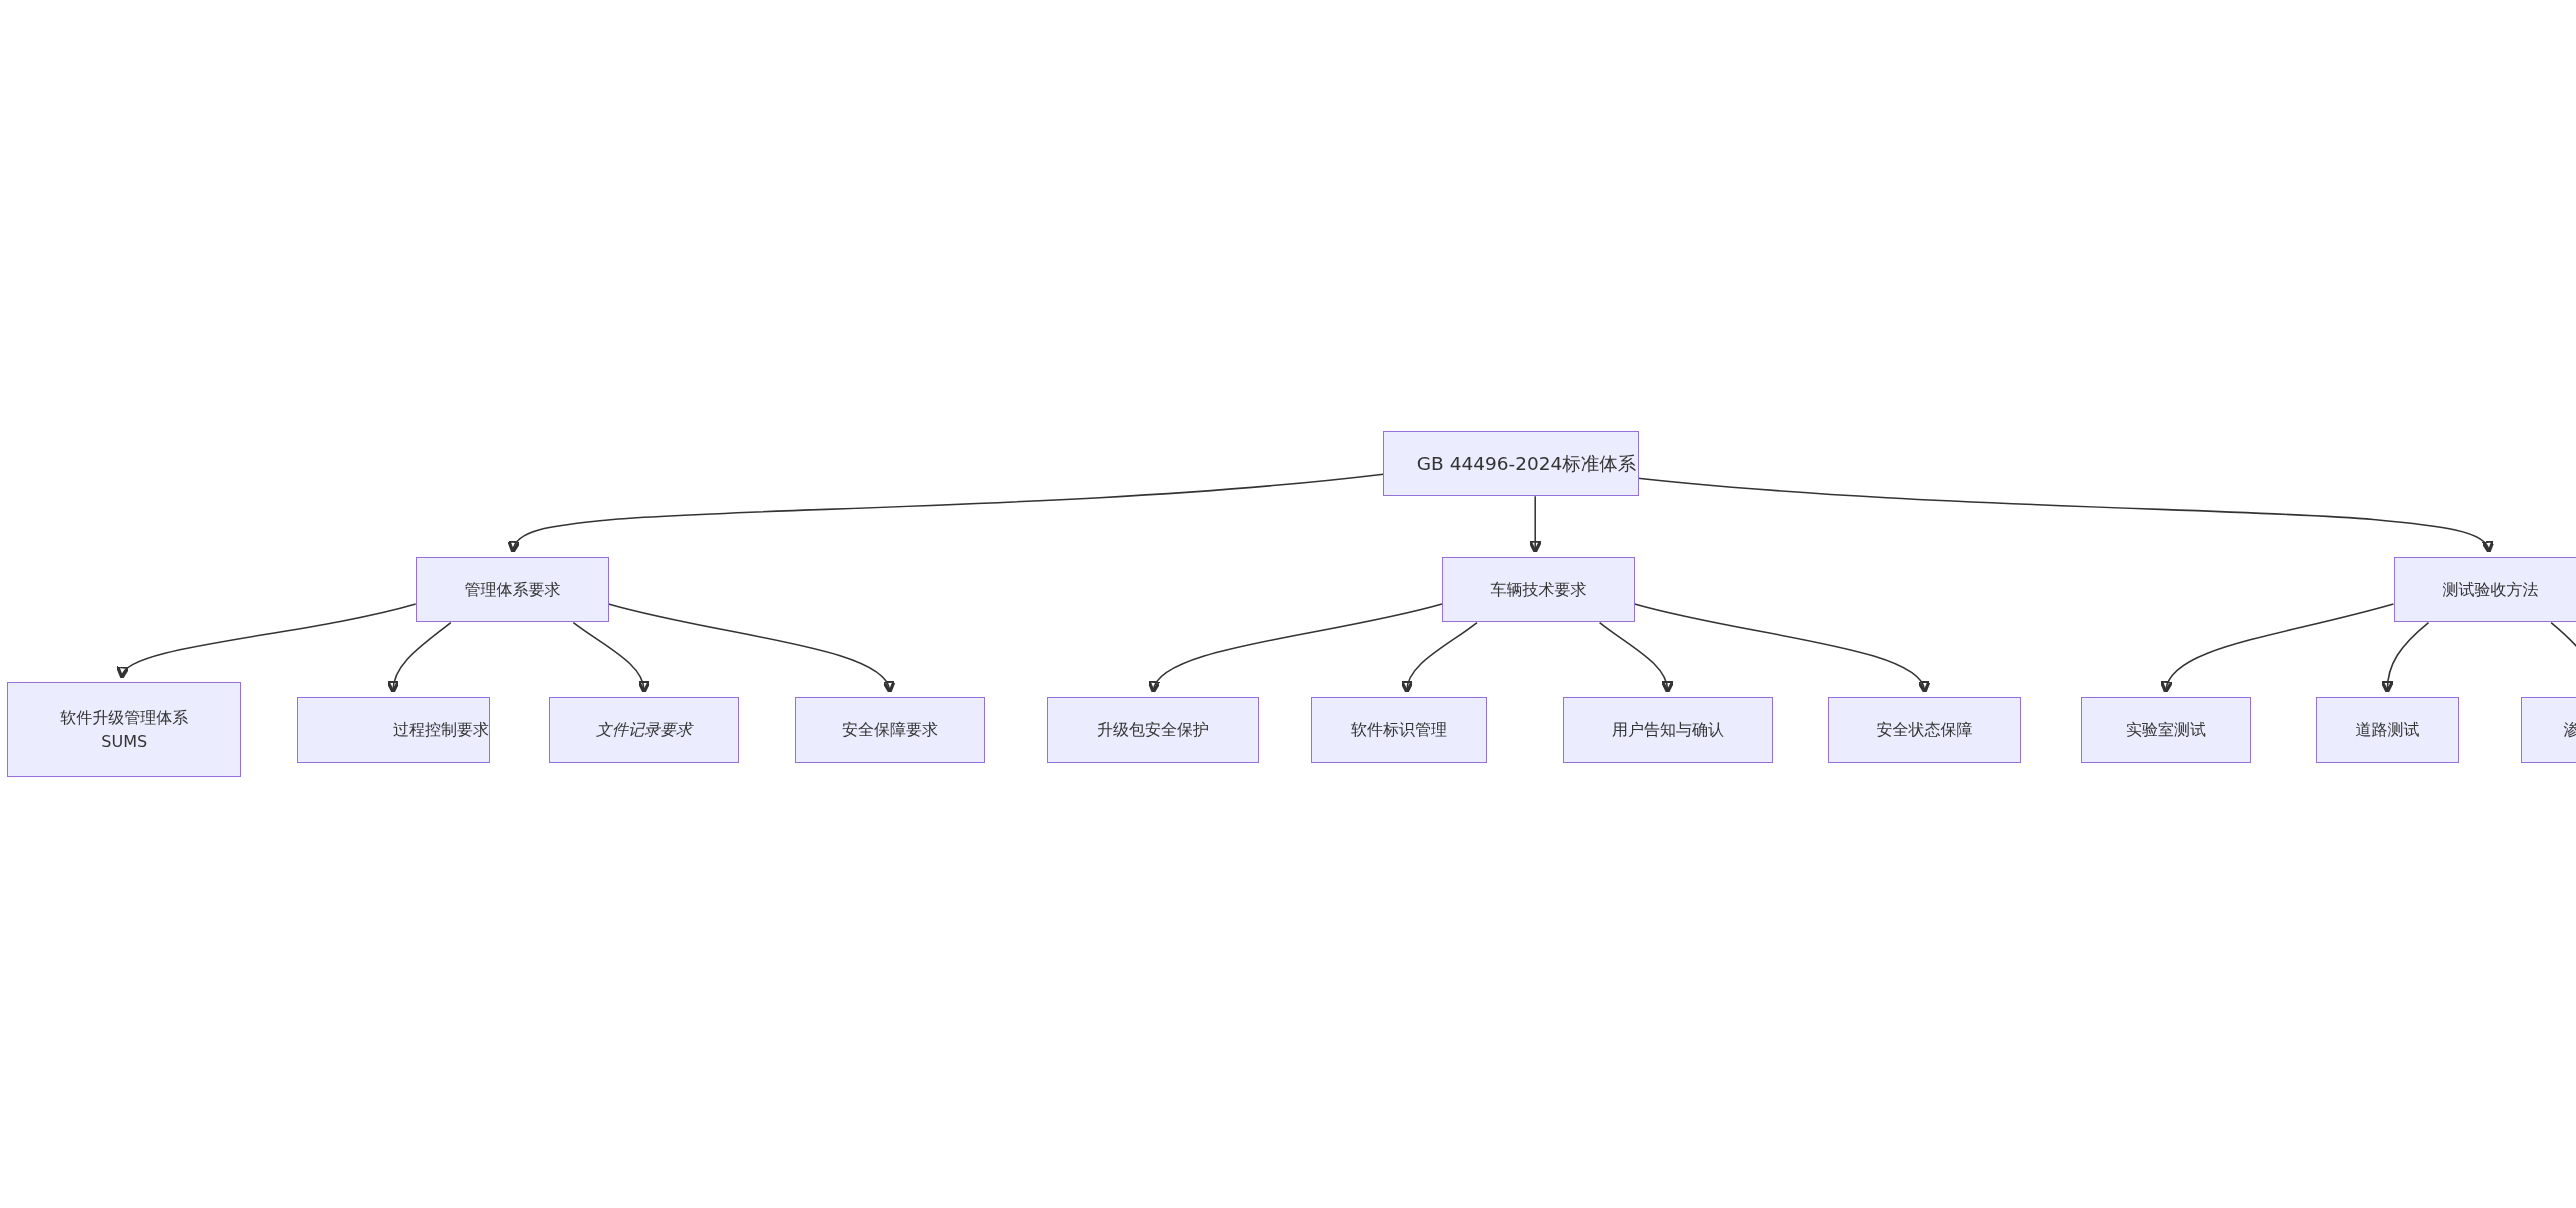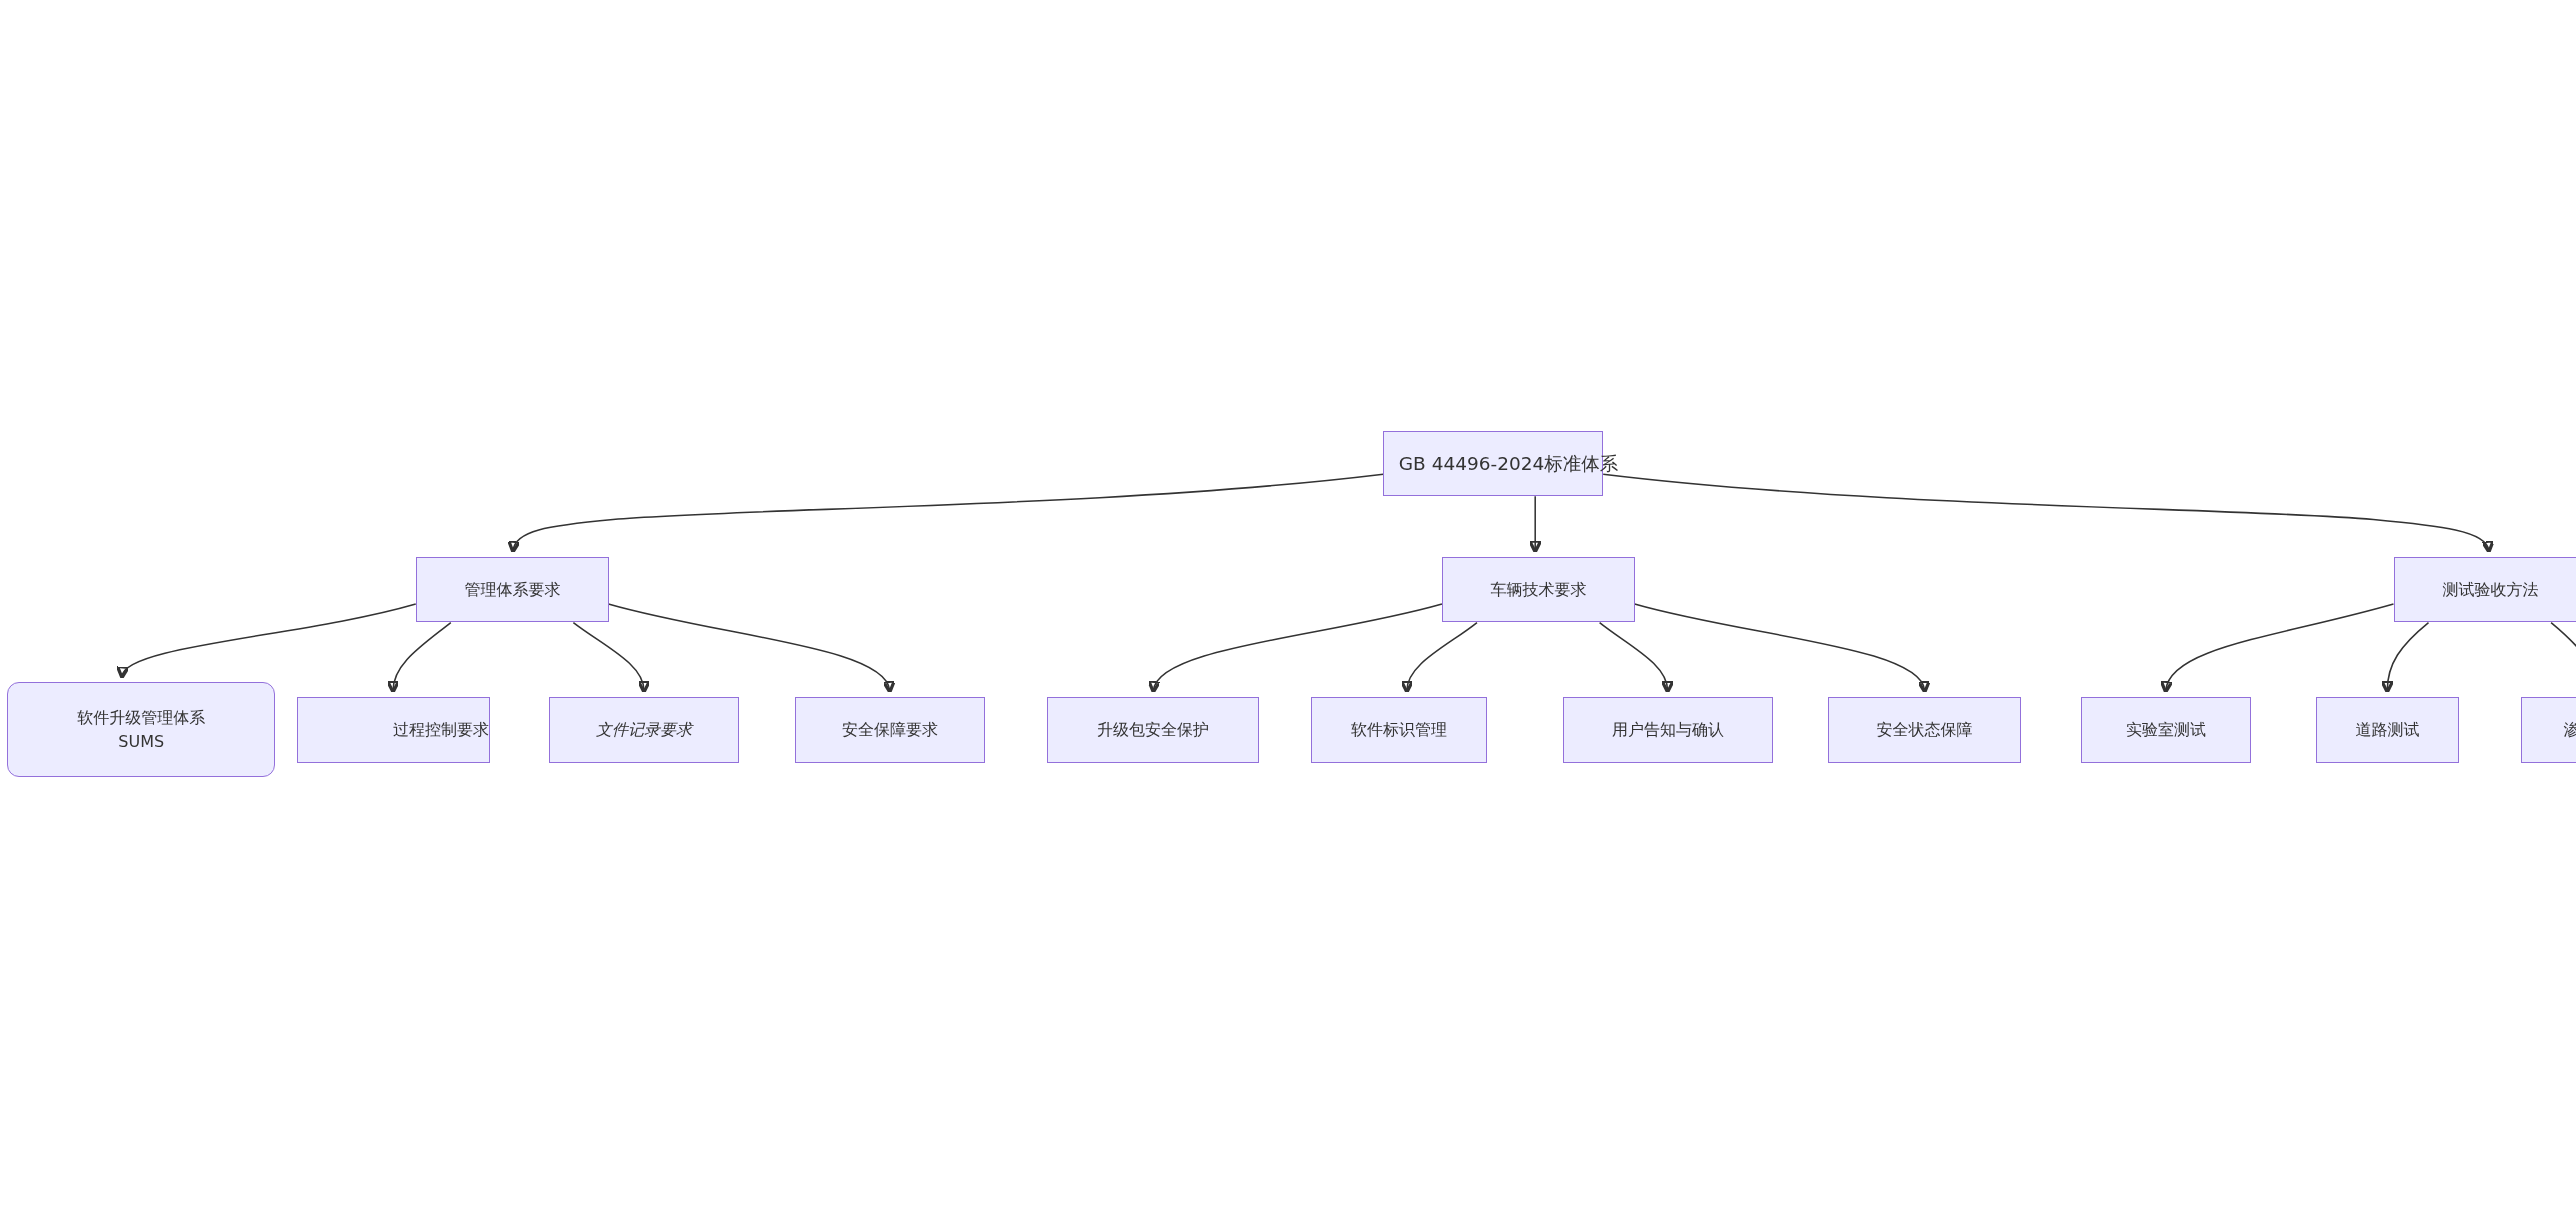--- a/index.html
+++ b/index.html
@@ -70,35 +70,35 @@
     <path d="M 2867 1208 C 2812 1252 2731 1288 2731 1340" marker-end="url(#arrow)"></path>
     <path d="M 3105 1208 C 3160 1252 3237 1288 3237 1340" marker-end="url(#arrow)"></path>
     <path d="M 3173 1172 C 3392 1235 3729 1255 3736 1340" marker-end="url(#arrow)"></path>
 
     <path d="M 4646 1172 C 4427 1235 4211 1255 4204 1340" marker-end="url(#arrow)"></path>
     <path d="M 4714 1208 C 4660 1252 4634 1288 4634 1340" marker-end="url(#arrow)"></path>
     <path d="M 4952 1208 C 5005 1252 5038 1288 5038 1340" marker-end="url(#arrow)"></path>
     <path d="M 5020 1172 C 5239 1235 5440 1255 5447 1340" marker-end="url(#arrow)"></path>
   </svg>
 
-  <div class="node root" style="left:1383px; top:431px; width:220px; height:65px;padding-left:31px;">
+  <div class="node root" style="left:1383px; top:431px; width:256px; height:65px;padding-left:31px;">
     <span>GB 44496-2024标准体系</span>
   </div>
 
   <div class="node" style="left:416px; top:557px; width:193px; height:65px;">
     <span>管理体系要求</span>
   </div>
   <div class="node" style="left:1442px; top:557px; width:193px; height:65px;">
     <span>车辆技术要求</span>
   </div>
   <div class="node" style="left:2394px; top:557px; width:193px; height:65px;">
     <span>测试验收方法</span>
   </div>
 
-  <div class="node" style="left:7.2px; top:682px; width:268px; height:95px;border-radius:12px;">
+  <div class="node" style="left:7.2px; top:682px; width:234px; height:95px;">
     <span>软件升级管理体系</span>
     <span>SUMS</span>
   </div>
   <div class="node" style="left:297px; top:697px; width:193px; height:66px;align-items:flex-end;">
     <span>过程控制要求</span>
   </div>
   <div class="node" style="left:549px; top:697px; width:190px; height:66px;font-style:italic;">
     <span>文件记录要求</span>
   </div>
   <div class="node" style="left:795px; top:697px; width:190px; height:66px;">

